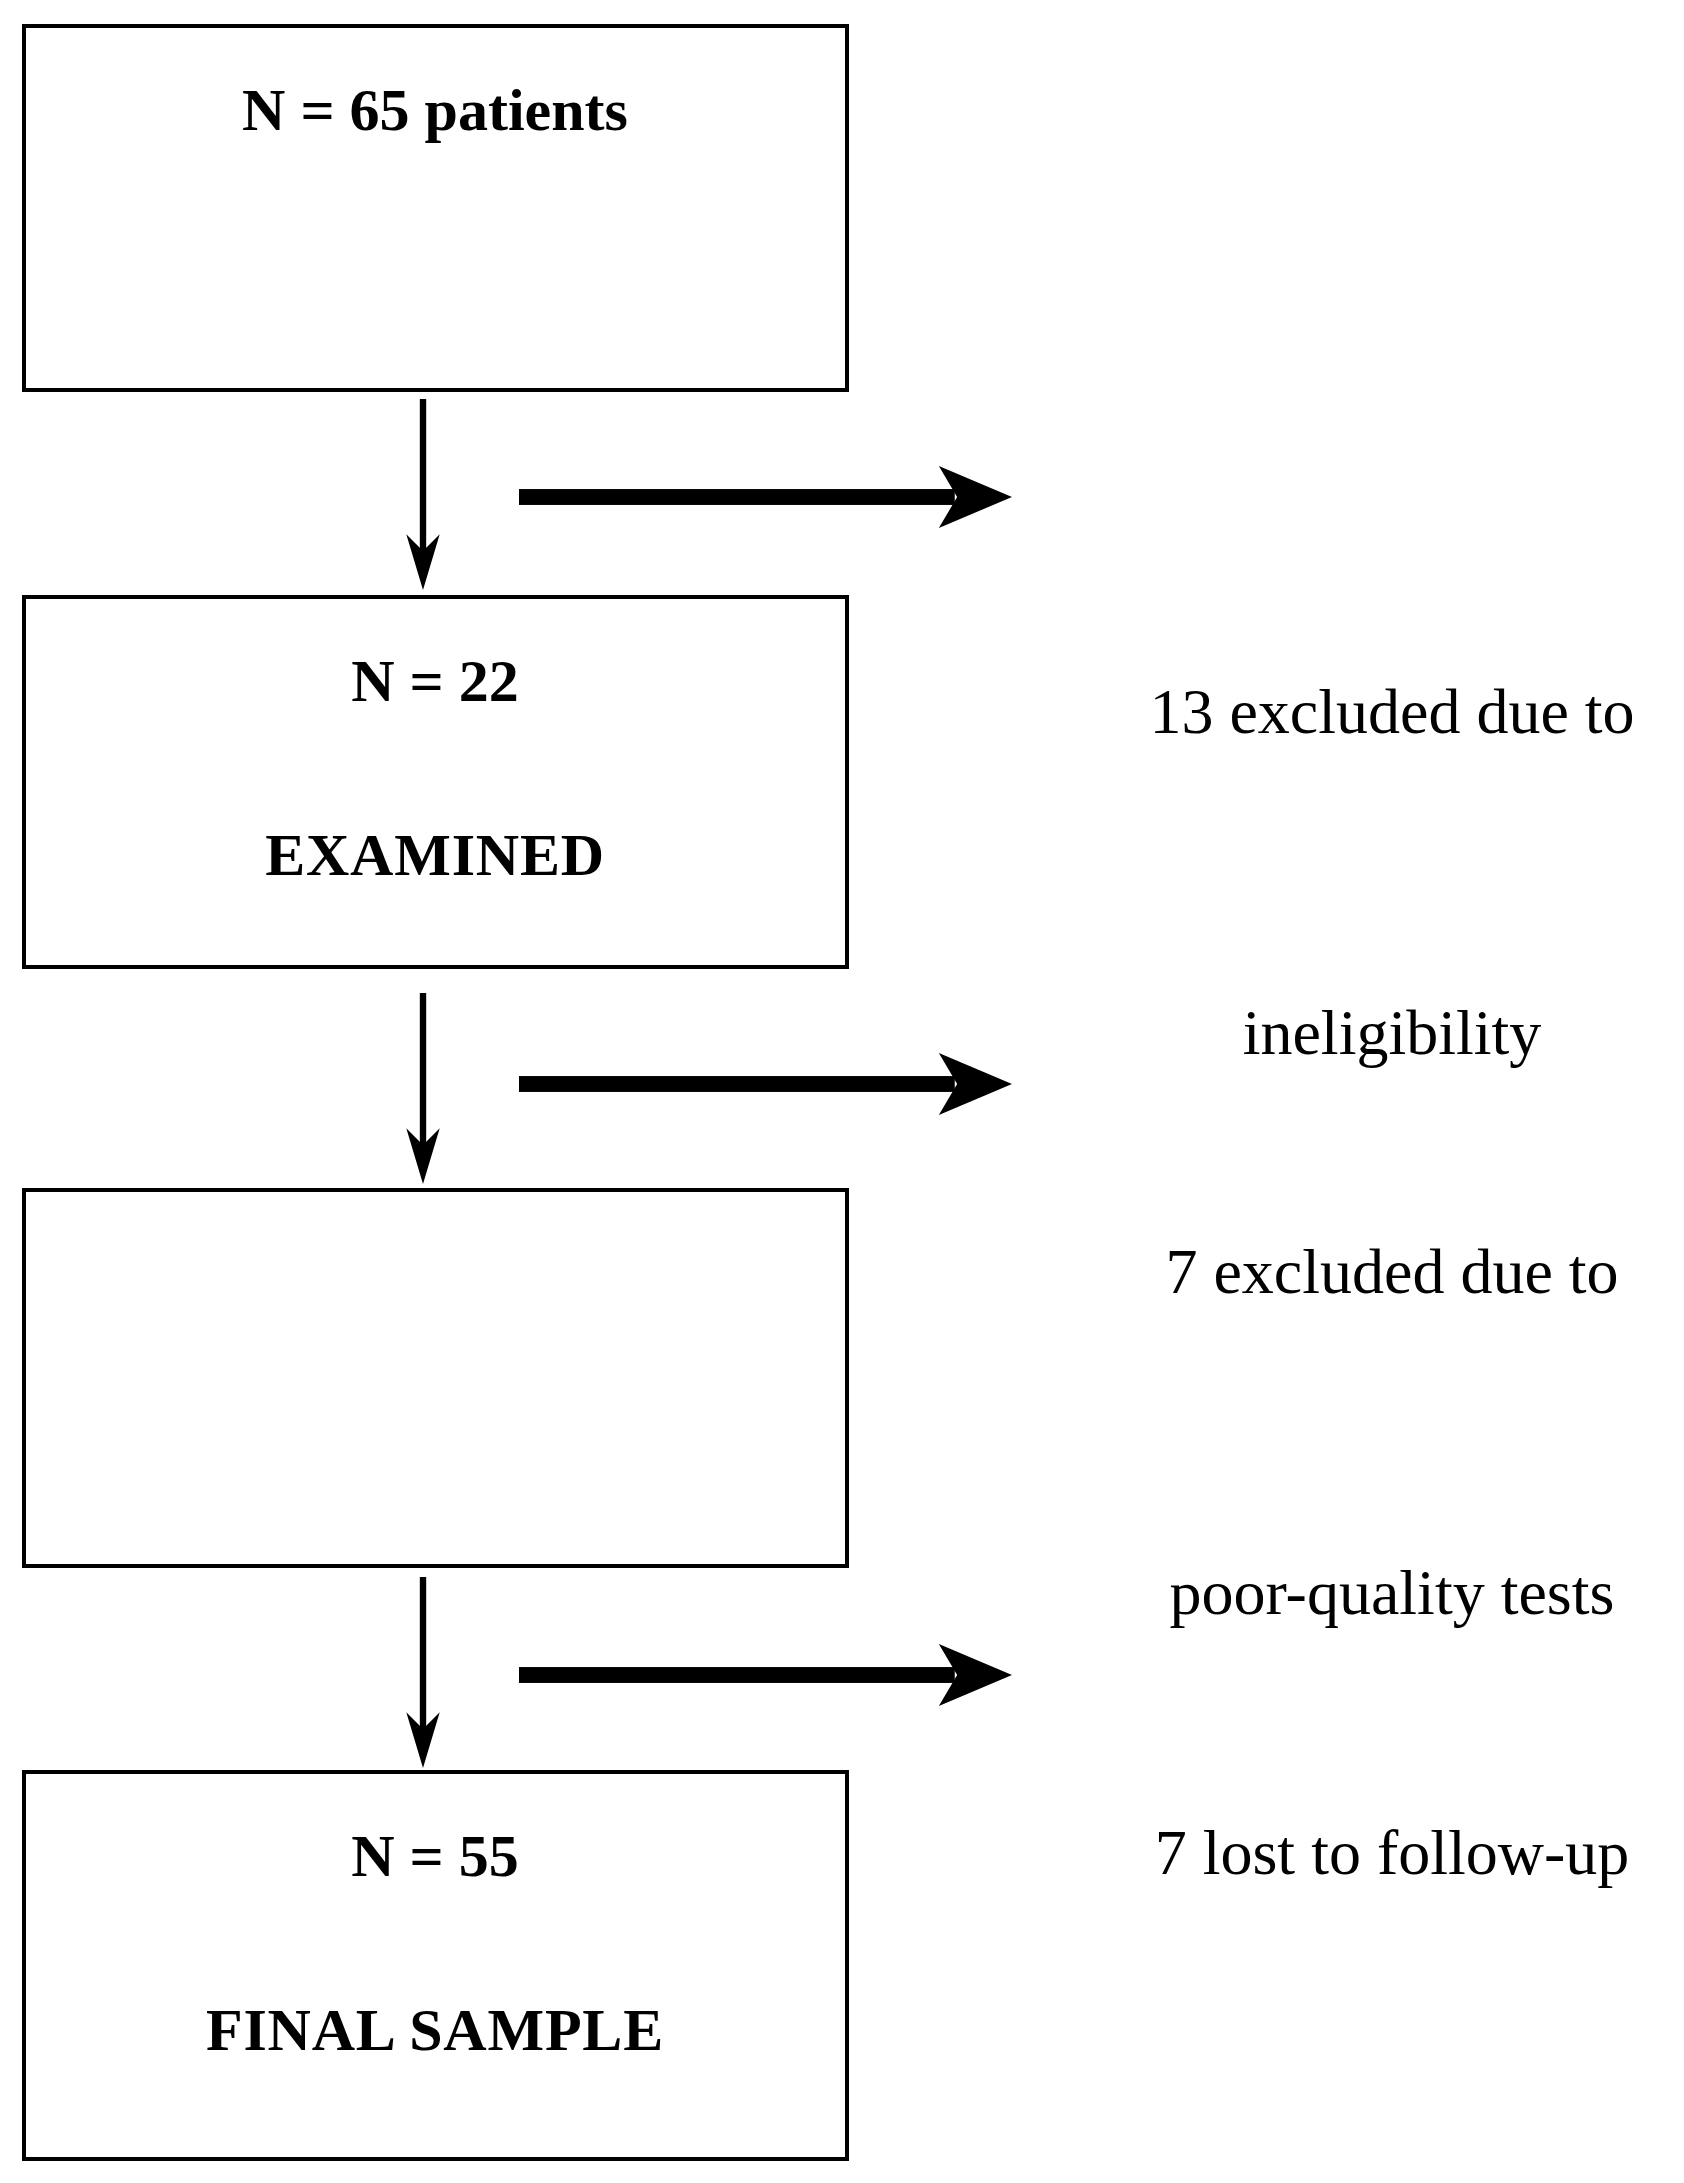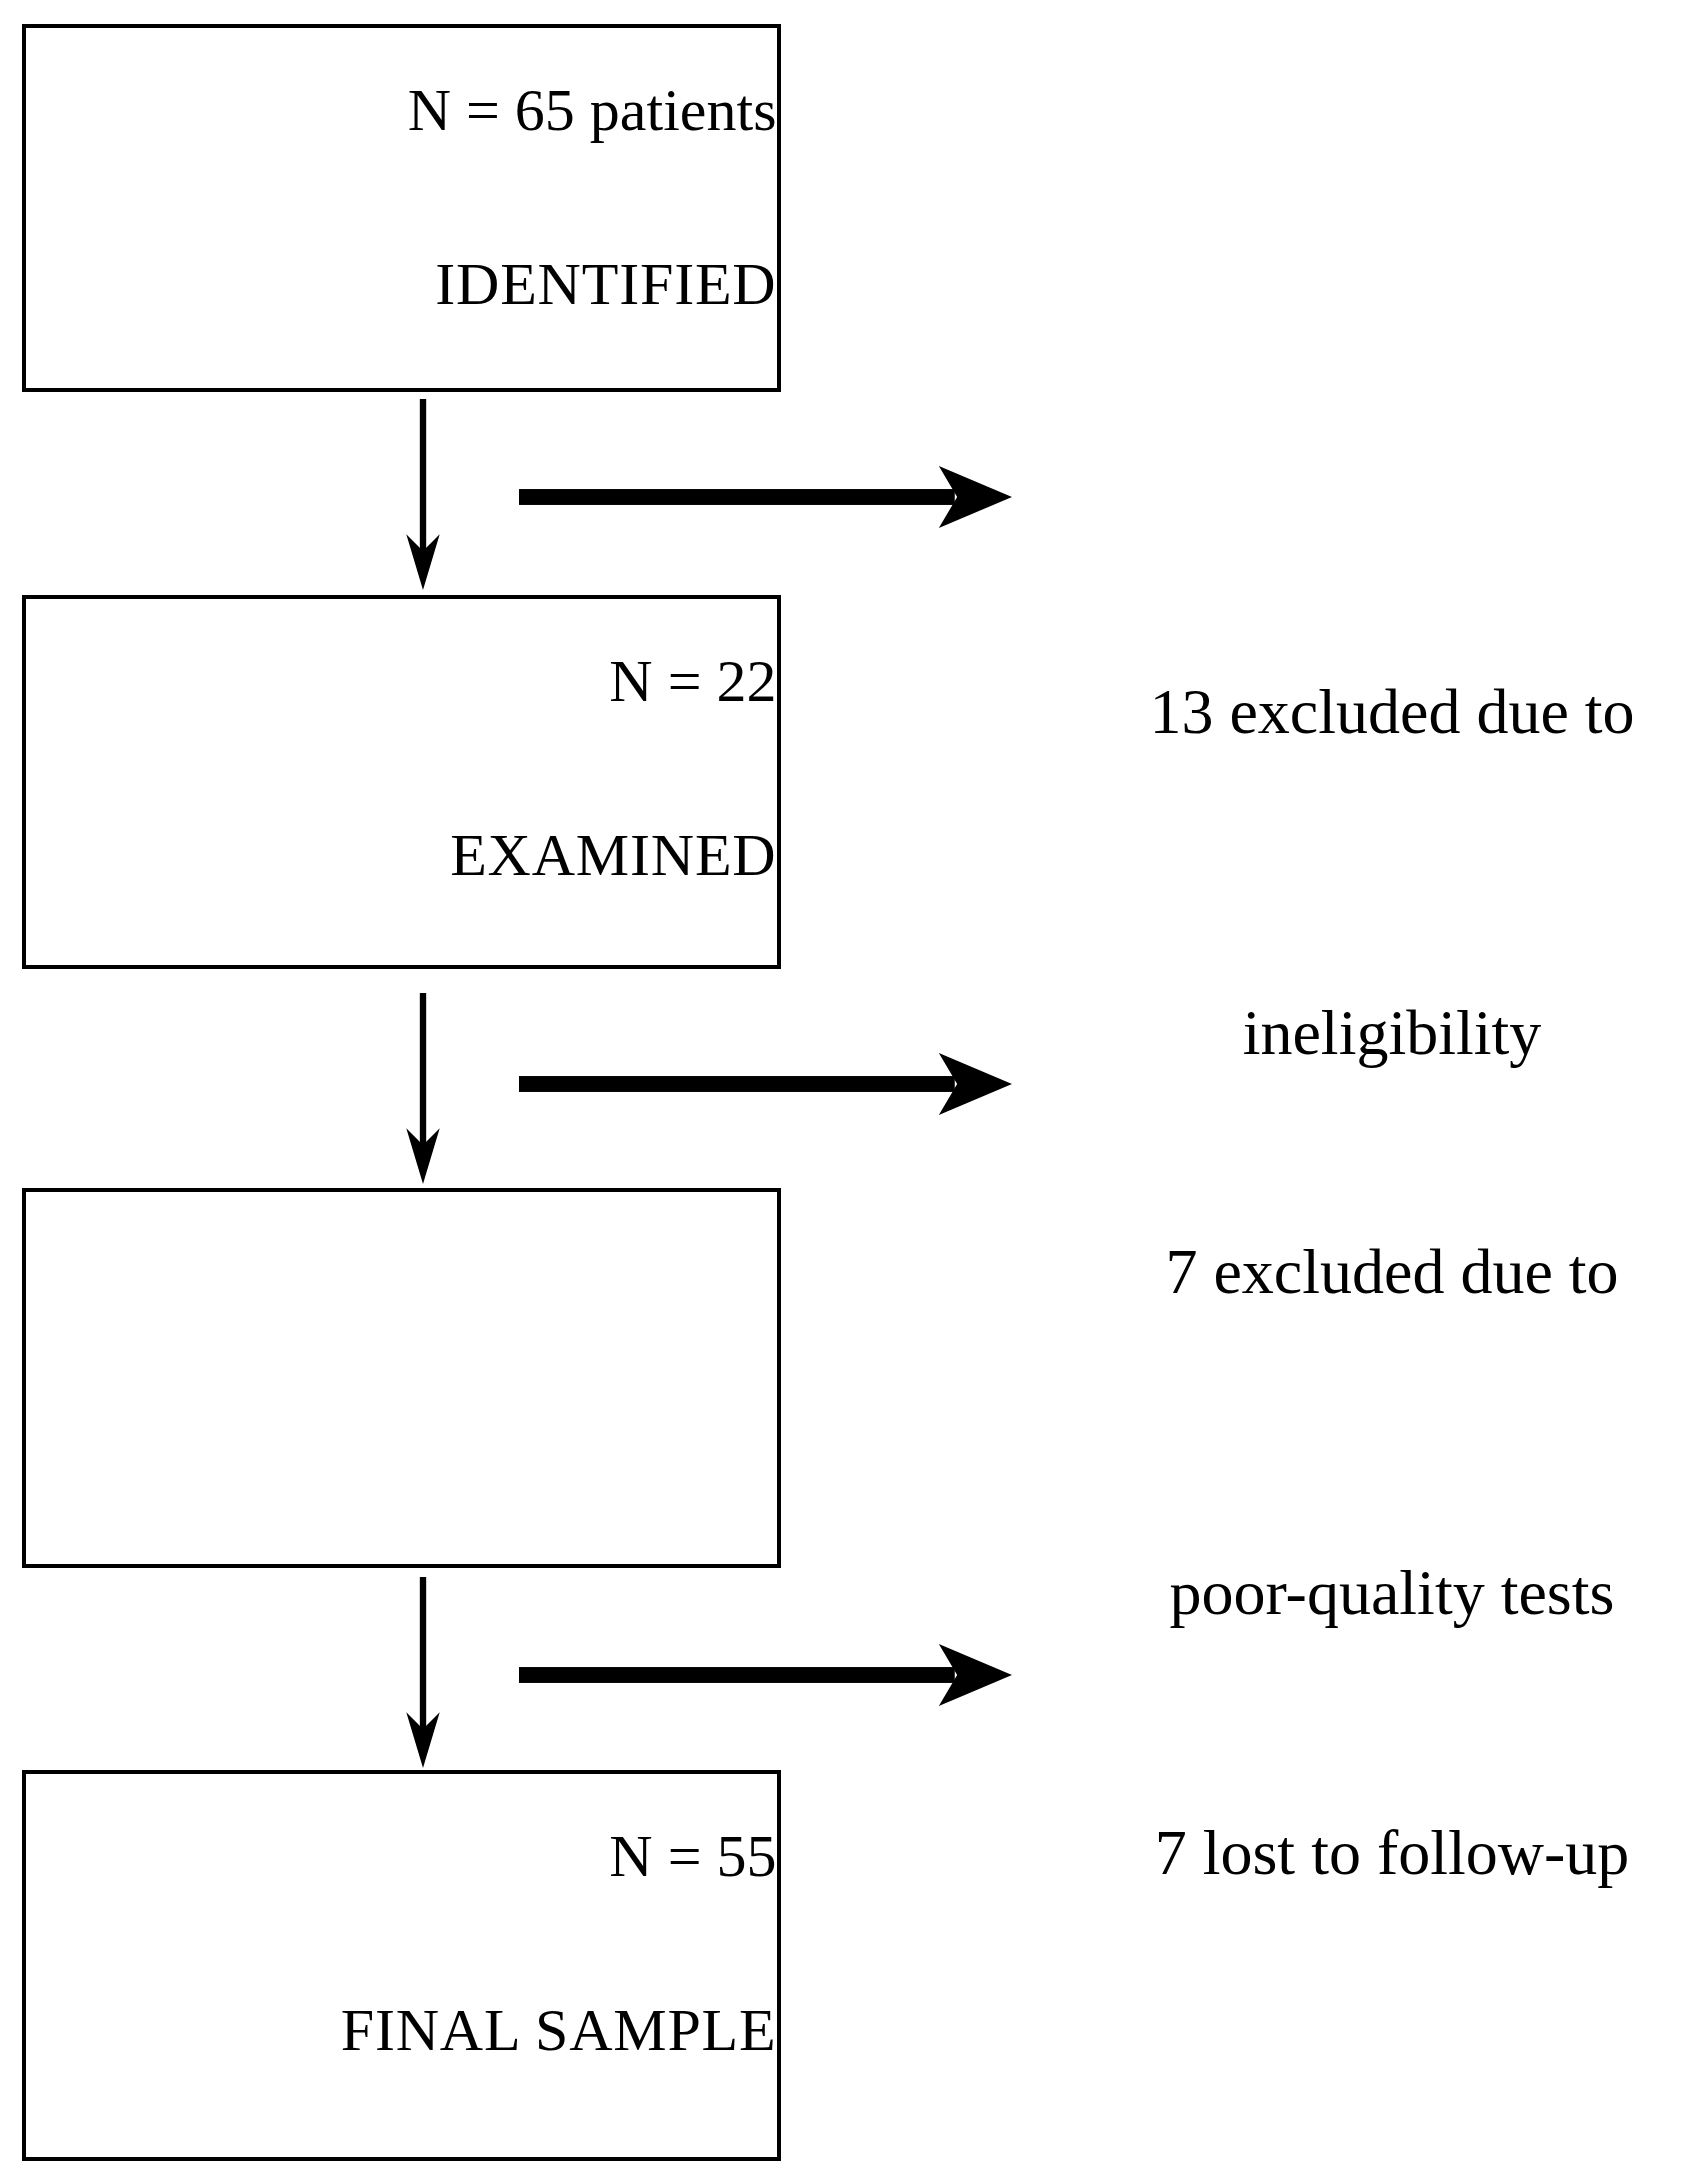--- a/index.html
+++ b/index.html
@@ -12,26 +12,26 @@
     width: 1684px;
     height: 2183px;
     background: #ffffff;
     font-family: "Liberation Serif", serif;
     color: #000000;
     overflow: hidden;
   }
   .flow-box {
     position: absolute;
     left: 21.5px;
-    width: 759px;
+    width: 827px;
     border: 4.8px solid #000000;
     background: #ffffff;
     box-sizing: border-box;
-    text-align: right;
-    font-weight: normal;
+    text-align: center;
+    font-weight: bold;
   }
   .flow-box .line1 {
     margin-top: 44px;
     font-size: 60px;
     line-height: 76px;
     white-space: pre;
   }
   .flow-box .line2 {
     margin-top: 98px;
     font-size: 60px;
@@ -78,21 +78,20 @@
   .side-note-2 { top: 1004px; }
   .side-note-3 { top: 1585px; }
 </style>
 </head>
 <body>
 
 <div id="canvas">
 
   <div class="flow-box box-identified">
     <div class="line1">N = 65 patients</div>
-    <div class="line2">IDENTIFIED</div>
   </div>
 
   <svg class="down-arrow down-arrow-1" viewBox="0 0 60 240" xmlns="http://www.w3.org/2000/svg">
     <line x1="30" y1="0" x2="30" y2="196" stroke="#000000" stroke-width="8"></line>
     <polygon points="9,170 30,240 51,170 30,191" fill="#000000"></polygon>
   </svg>
 
   <svg class="right-arrow right-arrow-1" viewBox="0 0 620 90" xmlns="http://www.w3.org/2000/svg">
     <rect x="0" y="35" width="548" height="20" fill="#000000"></rect>
     <polygon points="528,6 620,45 528,84 551,45" fill="#000000"></polygon>

